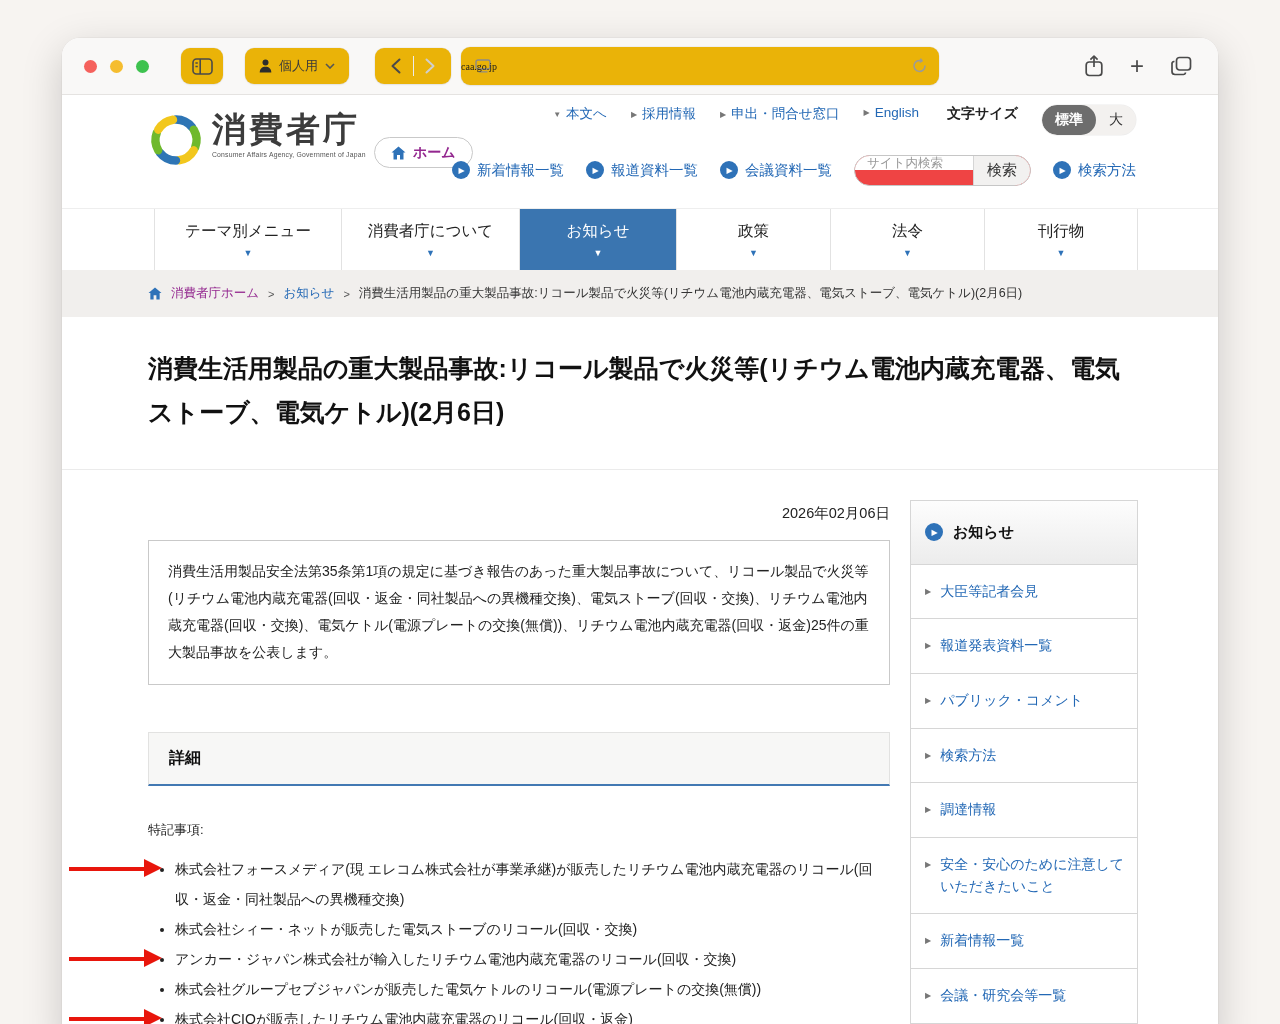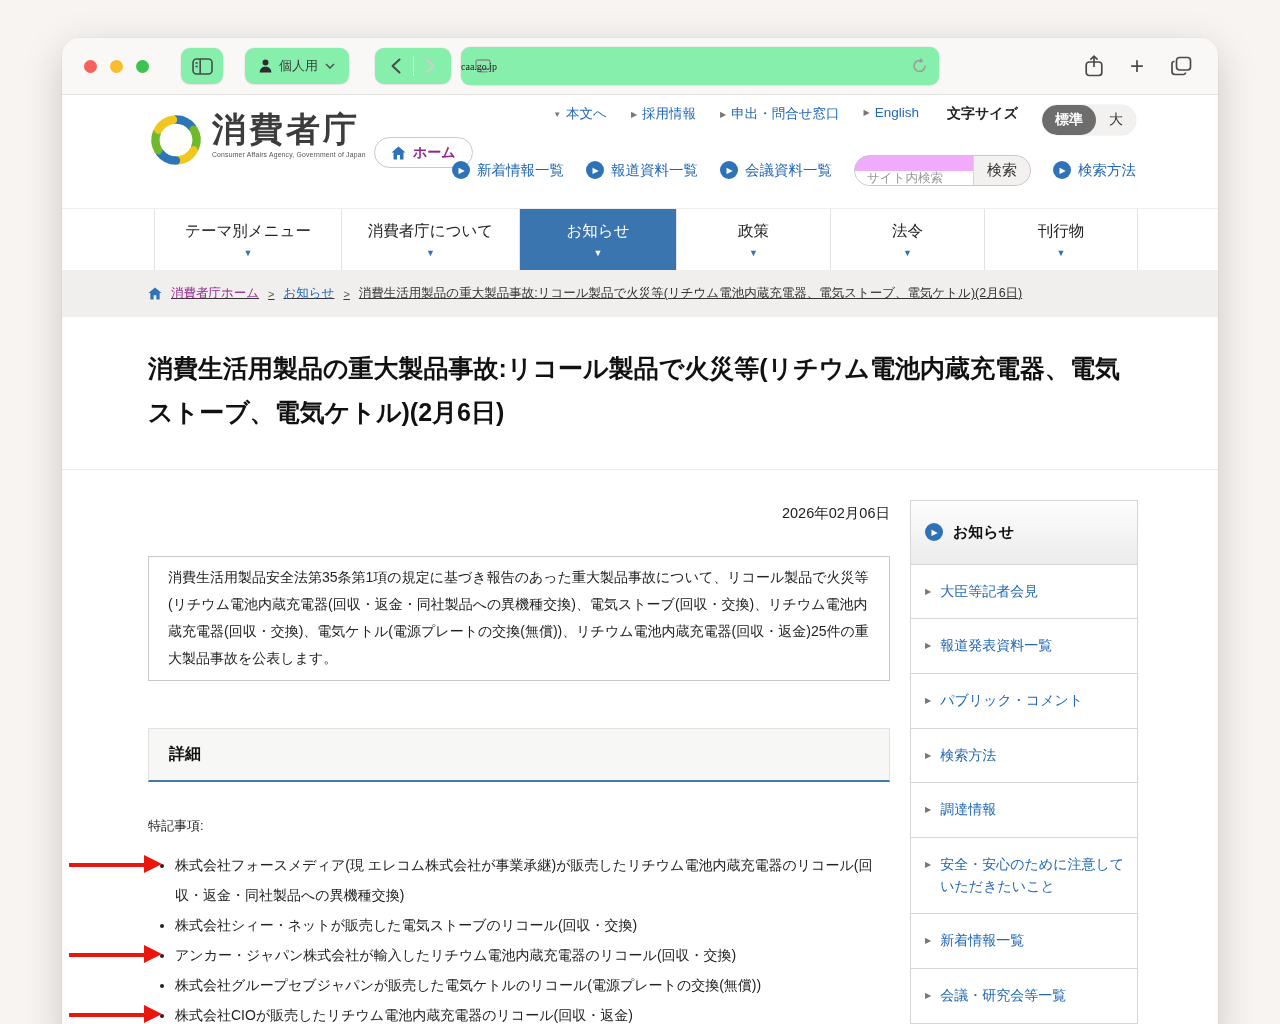--- a/index.html
+++ b/index.html
@@ -9,21 +9,21 @@
   
   .window { position:absolute; left:62px; top:38px; width:1156px; height:1010px;
             background:#fff; border-radius:18px; box-shadow:0 12px 40px rgba(0,0,0,.18), 0 0 0 .5px rgba(0,0,0,.06); overflow:hidden; }
 
   
   .chrome { position:relative; height:57px; background:#f9f8f7; border-bottom:1px solid #e5e3e1;
             display:flex; align-items:center; }
   .traffic { display:flex; gap:13px; margin-left:22px; }
   .dot { width:13px; height:13px; border-radius:50%; }
   .dot.red{ background:#f5615c; } .dot.yellow{ background:#f5bd2f; } .dot.green{ background:#3ec24f; }
-  .chrome-btn { background:#86efac; border-radius:9px; box-shadow:0 0 0 .5px rgba(0,0,0,.07), 0 1px 2px rgba(0,0,0,.05);
+  .chrome-btn { background:#eab308; border-radius:9px; box-shadow:0 0 0 .5px rgba(0,0,0,.07), 0 1px 2px rgba(0,0,0,.05);
                 display:flex; align-items:center; justify-content:center; }
   .sidebar-btn { width:42px; height:36px; margin-left:32px; }
   .profile-pill { height:36px; margin-left:22px; padding:0 14px; gap:7px; font-size:13px; color:#3a3a3a; }
   .navpill { width:76px; height:36px; margin-left:26px; position:relative; }
   .navpill .divider { position:absolute; left:50%; top:8px; bottom:8px; width:1px; background:#ececec; }
   .urlbar { height:38px; margin-left:10px; width:478px; padding:0 12px; position:relative; }
   .urlbar .url { position:absolute; left:0; right:0; text-align:left; font-size:10px; color:#1c1c1c;font-family:Liberation Serif, serif; }
   .urlbar .lefticon { position:absolute; left:14px; }
   .urlbar .reload { position:absolute; right:12px; }
   .chrome-right { position:absolute; right:26px; display:flex; align-items:center; gap:27px; }
@@ -44,52 +44,52 @@
   .mk-down::before{ content:"▼"; } .mk-right::before{ content:"▶"; }
   .fs-label { color:#222; font-weight:bold; font-size:14px; margin-left:4px; }
   .fs-toggle { display:flex; background:#f3f1ef; border-radius:16px; box-shadow:0 0 0 .5px rgba(0,0,0,.08); overflow:hidden; }
   .fs-opt { padding:6px 13px; font-size:14px; color:#333; cursor:pointer; }
   .fs-opt.sel { background:#6d6d6d; color:#fff; border-radius:16px; font-weight:bold; }
   .quick-row { position:absolute; right:82px; top:58px; height:34px; display:flex; align-items:center; gap:22px; }
   .quick-link { color:#2368b5; text-decoration:none; font-size:14.5px; display:flex; align-items:center; gap:7px; }
   .play-ic { width:18px; height:18px; border-radius:50%; background:#2e72b8; color:#fff; font-size:8px;
              display:inline-flex; align-items:center; justify-content:center; flex:0 0 auto; }
   .play-ic::before{ content:"▶"; margin-left:1px; }
-  .searchbox { display:flex; align-items:flex-end; height:31px; border:1px solid #c6c6c6; border-radius:16px; overflow:hidden; background:#f0abfc; }
+  .searchbox { display:flex; align-items:flex-start; height:31px; border:1px solid #c6c6c6; border-radius:16px; overflow:hidden; background:#ef4444; }
   .searchbox input { border:none; outline:none; width:118px; padding:0 12px; font-size:12.5px; color:#333; font-family:inherit; }
   .searchbox input::placeholder { color:#999; }
   .search-btn { height:100%; padding:0 13px; background:#f2f1f0; border-left:1px solid #d5d5d5;
                 font-size:15px; color:#333; display:flex; align-items:center; cursor:pointer; }
 
   
   .mainnav { display:flex; height:62px; border-top:1px solid #eee; }
   .nav-item { border-left:1px solid #e2e2e2; height:100%; display:flex; flex-direction:column;
               align-items:center; justify-content:center; gap:6px; font-size:15.5px; color:#222; cursor:pointer; background:#fff; }
   .nav-item:first-child { margin-left:92px; }
   .nav-item:last-child { border-right:1px solid #e2e2e2; }
   .nav-item .tri { color:#2e72b8; font-size:9px; }
   .nav-item.active { background:#3a75b0; color:#fff; }
   .nav-item.active .tri { color:#fff; }
 
   
   .breadcrumb { height:47px; background:#f1efed; display:flex; align-items:center; padding:0 86px;
-                font-size:12.5px; gap:9px; white-space:nowrap; overflow:hidden;text-decoration:underline; }
+                font-size:12.5px; gap:9px; white-space:nowrap; overflow:hidden; }
   .crumb-link { text-decoration:none; }
   .crumb-home { color:#93278f; }
   .crumb-sec { color:#2368b5; }
   .crumb-sep { color:#555; font-size:11px; }
   .crumb-cur { color:#333; }
 
   
   .title-block { padding:30px 86px 34px; border-bottom:1px solid #ebebeb; }
   .title-block h1 { font-size:25px; line-height:1.75; color:#111; font-weight:bold; }
   .content { display:flex; gap:20px; padding:0 84px 40px 86px; }
   .left-col { width:742px; flex:0 0 auto; }
   .date { text-align:right; font-size:14.5px; color:#222; margin-top:34px; }
-  .summary-box { margin-top:33px; border:1px solid #c9c9c9; padding:7px 19px; font-size:14px; line-height:1.95; color:#222; }
+  .summary-box { margin-top:17px; border:1px solid #c9c9c9; padding:17px 19px; font-size:14px; line-height:1.95; color:#222; }
   .detail-head { margin-top:47px; background:#f7f7f6; border:1px solid #e2e2e1; border-bottom:2px solid #4379b3;
                  padding:15px 20px; font-size:16px; font-weight:bold; color:#111; }
   .note { margin-top:35px; font-size:13px; color:#222; }
   ul.bullets { margin-top:15px; padding-left:27px; list-style:disc outside; }
   ul.bullets li { font-size:14px; line-height:30px; color:#222; position:relative; }
   .red-arrow { position:absolute; left:-106px; top:13px; width:76px; height:4px; background:#e8160c; }
   .red-arrow::after { content:""; position:absolute; right:-17px; top:-7.5px;
                       border-left:18px solid #e8160c; border-top:9.5px solid transparent; border-bottom:9.5px solid transparent; }
 
   

